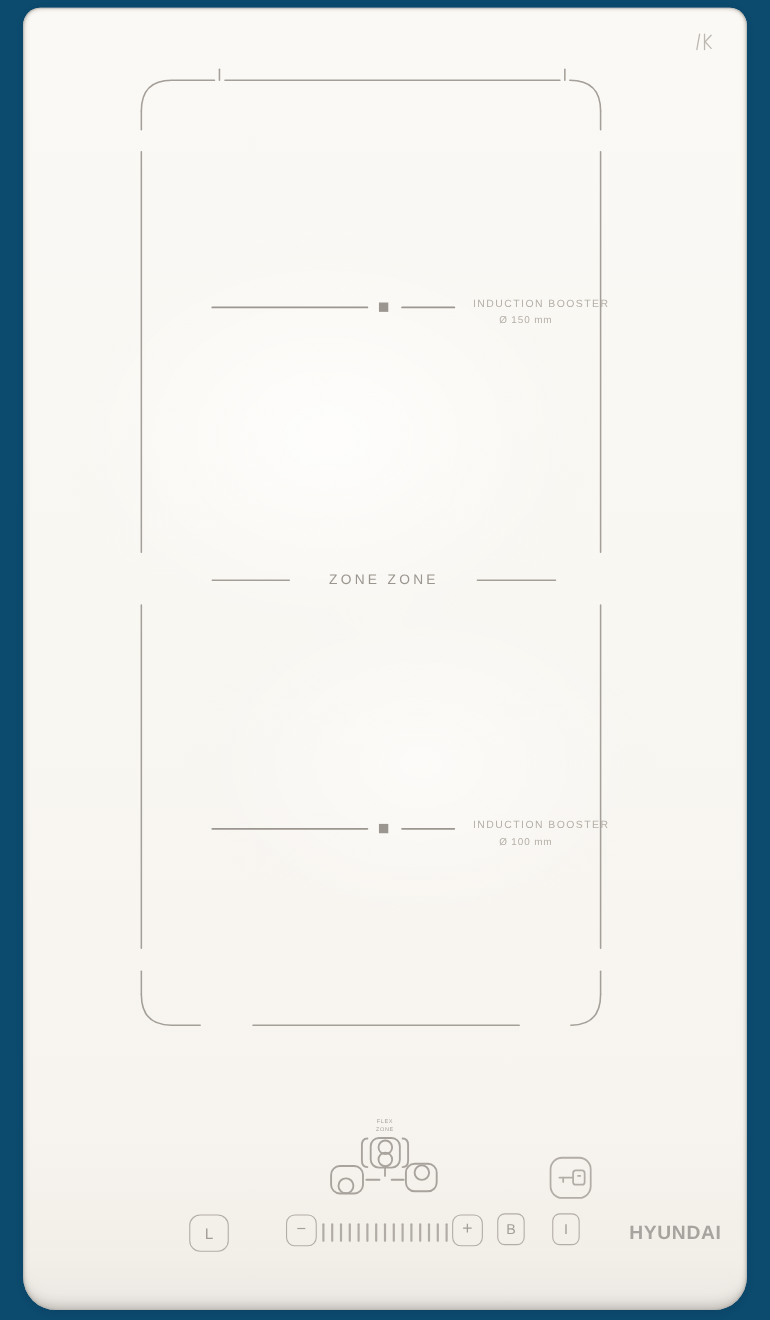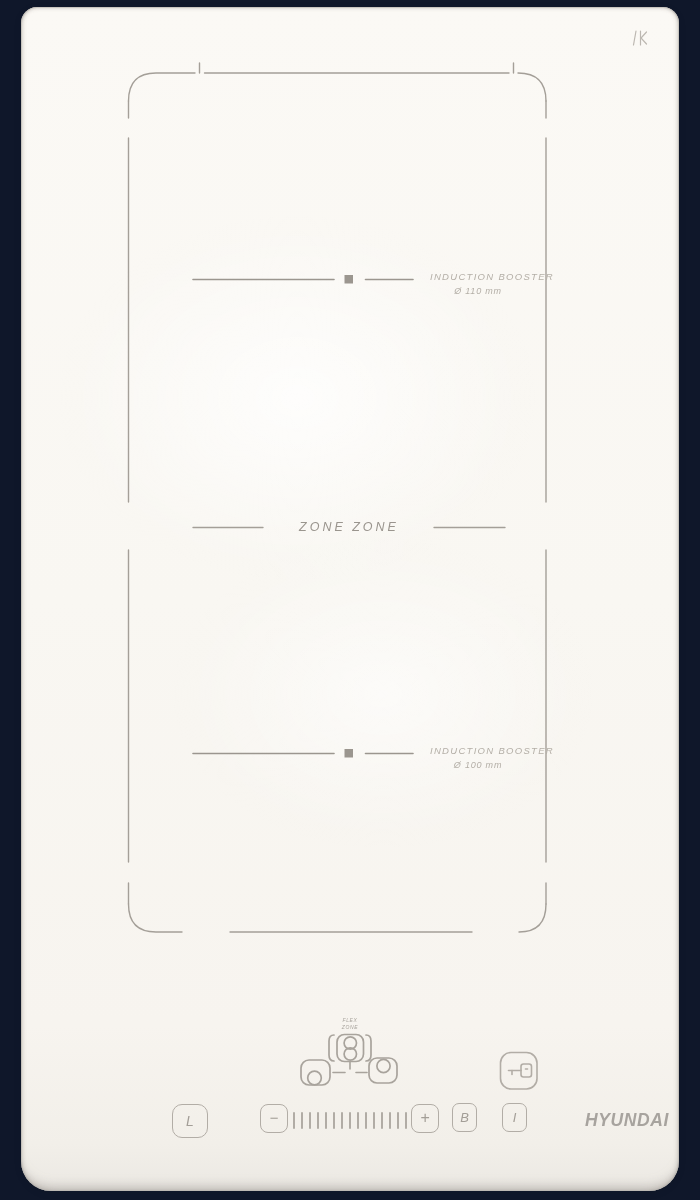--- a/index.html
+++ b/index.html
@@ -2,21 +2,21 @@
 <html><head>
 <meta charset="utf-8">
 <style>
   html,body { margin:0; padding:0; }
   body {
     width:700px; height:1200px;
     background:#ffffff;
     font-family:"Liberation Sans", sans-serif;
     -webkit-font-smoothing:antialiased;
   }
-  .stage { position:relative; width:700px; height:1200px; overflow:hidden; background:#0f172a;font-style:italic; }
+  .stage { position:relative; width:700px; height:1200px; overflow:hidden; background:#0c4a6e; }
 
   
   .panel {
     position:absolute; left:21px; top:7px; width:658px; height:1184px;
     border-radius:16px 16px 30px 30px;
     background: linear-gradient(180deg,#fbf9f5 0%, #f9f7f2 50%, #f7f4ef 86%, #f2efe9 96%, #ebe8e3 100%);
     box-shadow:
       inset 0 0 0 1px rgba(186,182,176,0.55),
       inset 3px 0 4px -2px rgba(158,154,148,0.55),
       inset -3px 0 4px -2px rgba(158,154,148,0.55),
@@ -132,21 +132,21 @@
     </g>
 
     <g fill="none" stroke="#b6b1aa" stroke-width="1.2" stroke-linecap="round" opacity="0.9">
       <path d="M636,31 L633.5,45"></path>
       <path d="M640.5,31 L640.5,45"></path>
       <path d="M646.5,32 L641,38 L646.5,44"></path>
     </g>
   </svg>
 
   <div class="etch label-booster" style="left:430px; top:271px;">INDUCTION BOOSTER</div>
-  <div class="etch label-dia" style="left:432px; top:286px; width:92px;">Ø 110 mm</div>
+  <div class="etch label-dia" style="left:432px; top:286px; width:92px;">Ø 150 mm</div>
 
   <div class="etch flexzone-title" style="left:288px; top:520px; width:122px;">ZONE ZONE</div>
 
   <div class="etch label-booster" style="left:430px; top:745px;">INDUCTION BOOSTER</div>
   <div class="etch label-dia" style="left:432px; top:760px; width:92px;">Ø 100 mm</div>
 
   <div class="flexkey-label" style="position:absolute; left:330px; top:1017px; width:40px;">
     <div>FLEX</div>
     <div>ZONE</div>
   </div>
@@ -182,15 +182,15 @@
   </div>
 
   <div class="key" style="left:452px; top:1103px; width:25px; height:29px; border-radius:7px;">
     <span style="font-size:13px;">B</span>
   </div>
 
   <div class="key" style="left:502px; top:1103px; width:25px; height:29px; border-radius:7px;">
     <span style="font-size:13px;">I</span>
   </div>
 
-  <div class="logo" style="left:572px; top:1110px;margin-left:13px;">HYUNDAI</div>
+  <div class="logo" style="left:572px; top:1110px;">HYUNDAI</div>
 
 </div>
 
 </body></html>

